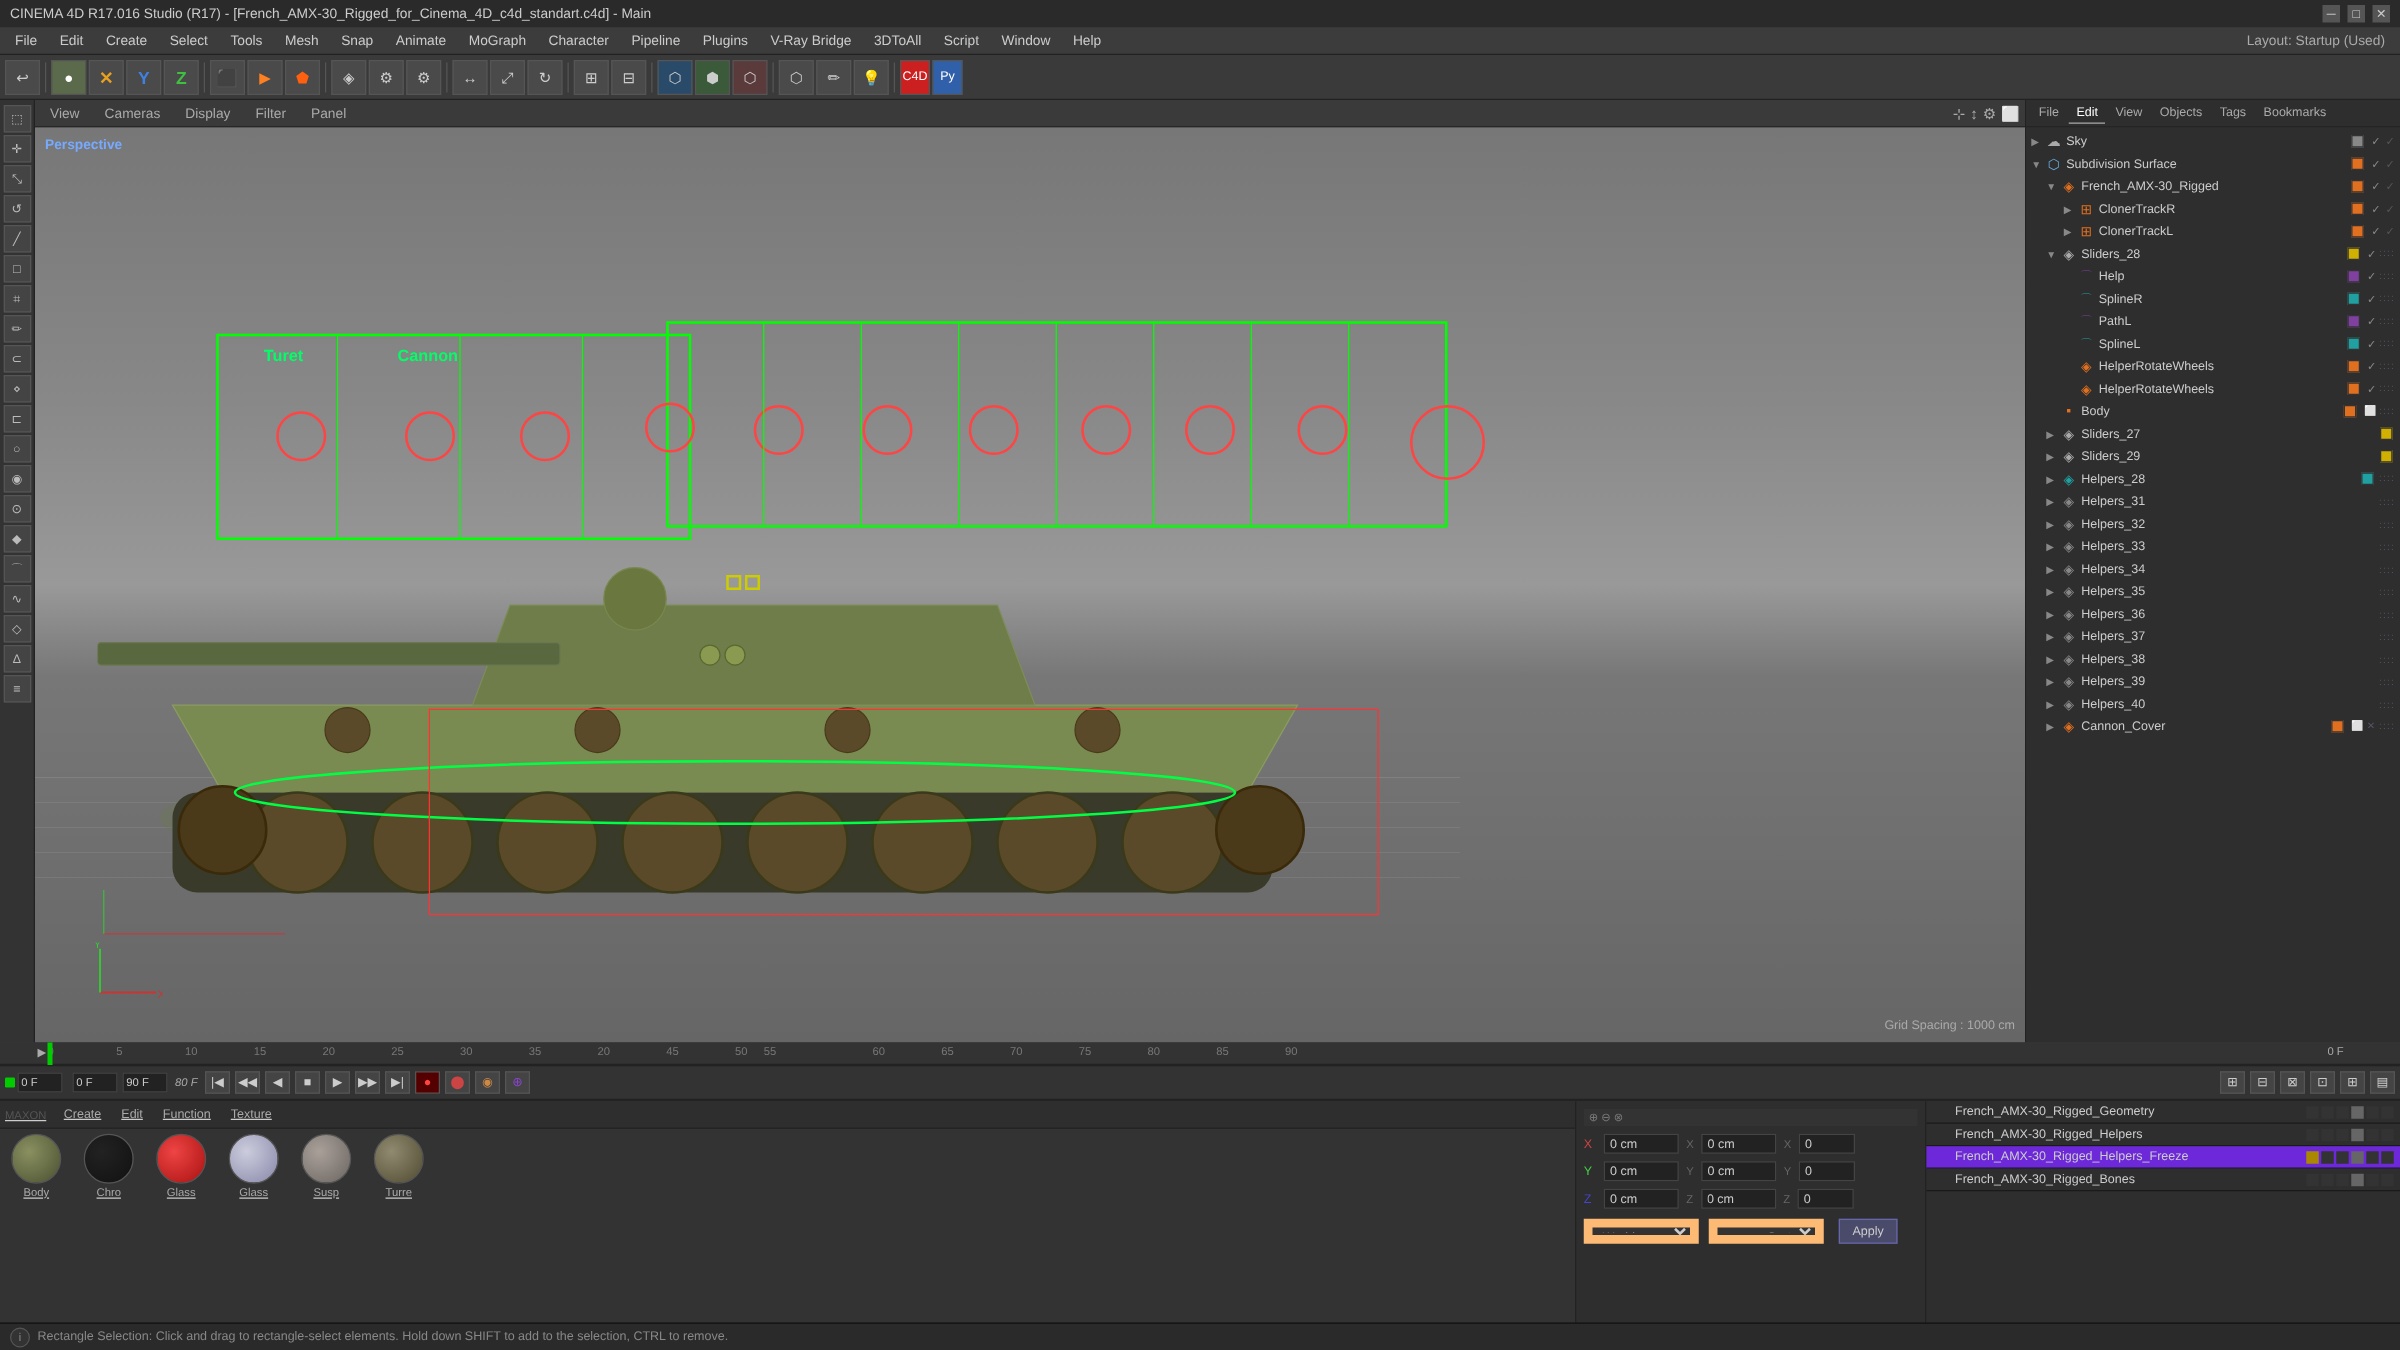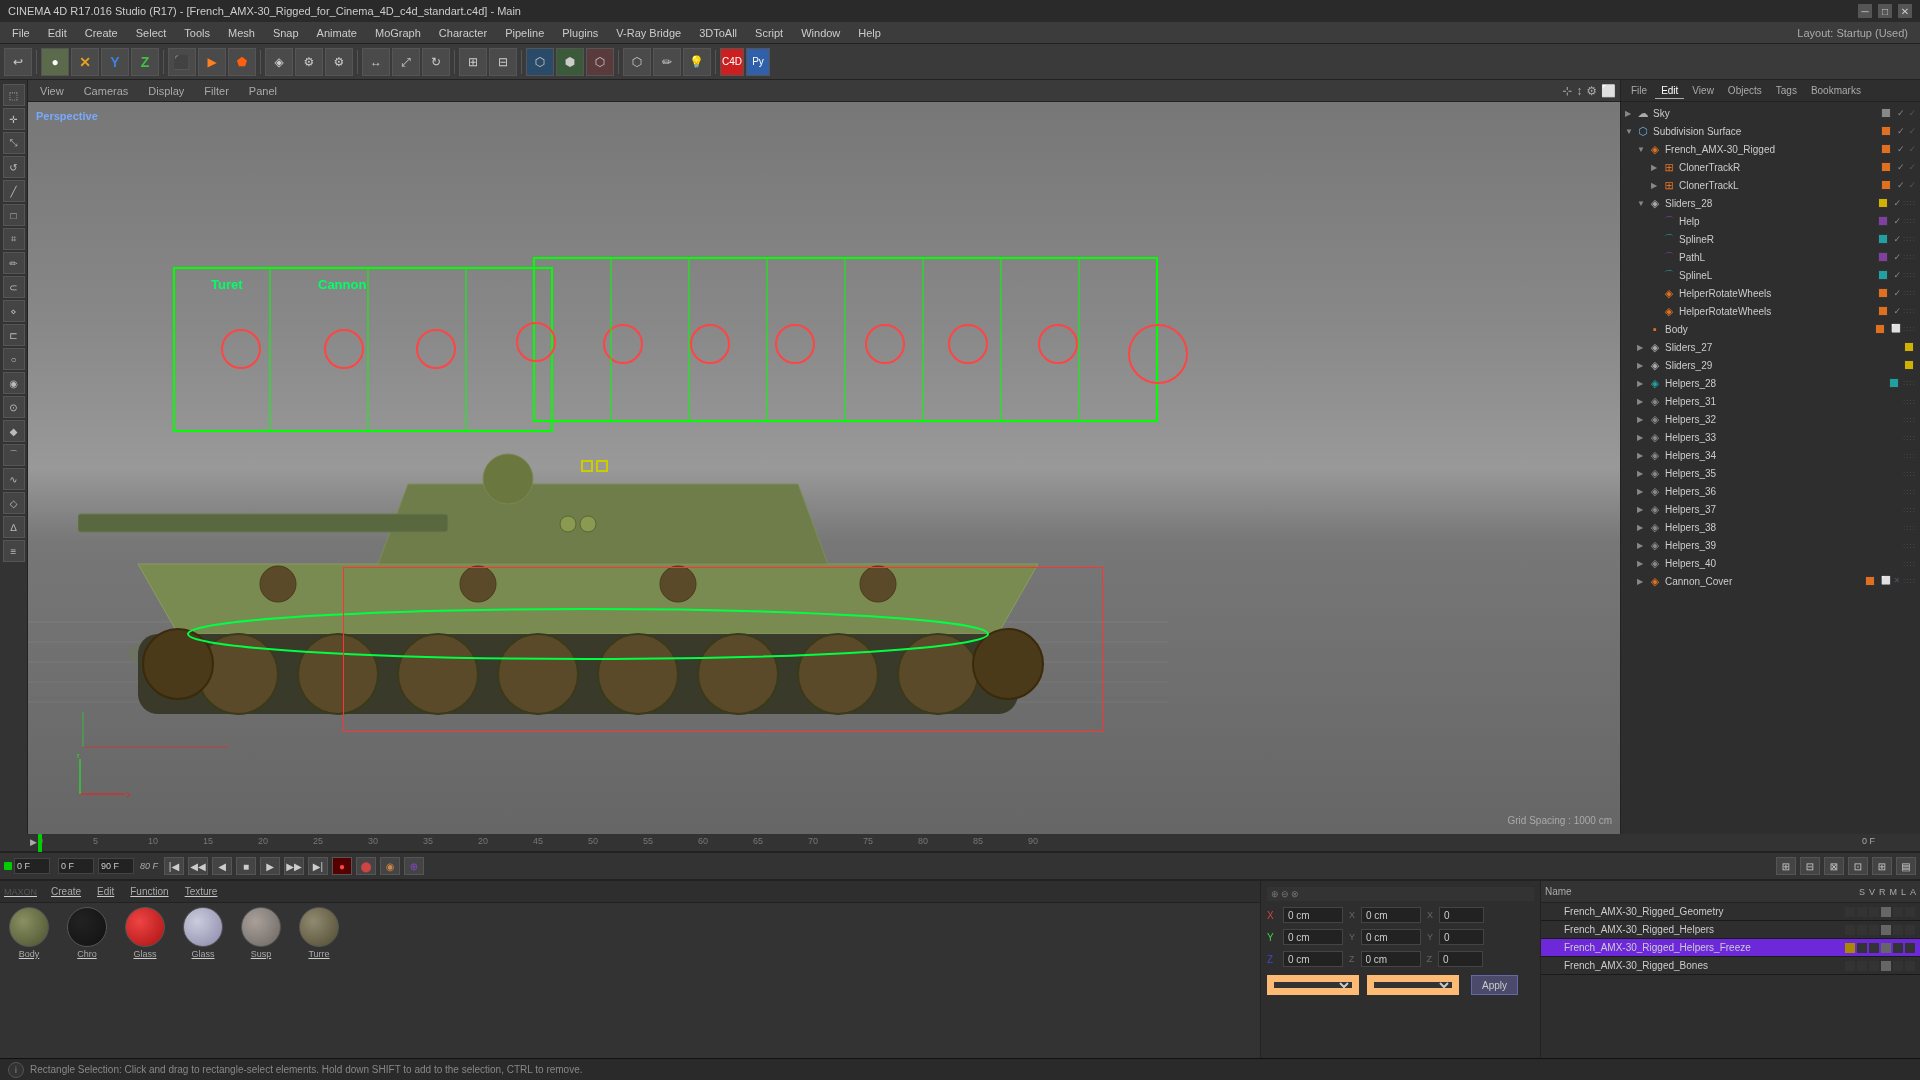--- a/index.html
+++ b/index.html
@@ -979,21 +979,21 @@
       <span class="tl-num" style="left:55px;">5</span>
       <span class="tl-num" style="left:110px;">10</span>
       <span class="tl-num" style="left:165px;">15</span>
       <span class="tl-num" style="left:220px;">20</span>
       <span class="tl-num" style="left:275px;">25</span>
       <span class="tl-num" style="left:330px;">30</span>
       <span class="tl-num" style="left:385px;">35</span>
       <span class="tl-num" style="left:440px;">20</span>
       <span class="tl-num" style="left:495px;">45</span>
       <span class="tl-num" style="left:550px;">50</span>
-      <span class="tl-num" style="left:605px;">55</span>
+      <span class="tl-num" style="left:573px;">55</span>
       <span class="tl-num" style="left:660px;">60</span>
       <span class="tl-num" style="left:715px;">65</span>
       <span class="tl-num" style="left:770px;">70</span>
       <span class="tl-num" style="left:825px;">75</span>
       <span class="tl-num" style="left:880px;">80</span>
       <span class="tl-num" style="left:935px;">85</span>
       <span class="tl-num" style="left:990px;">90</span>
       <span class="tl-num" style="right:45px; color:#aaa;">0 F</span>
     </div>
 
@@ -1116,29 +1116,20 @@
         </select>
         <select class="world-select" style="margin-left:4px;padding-left:36px;">
           <option>Scale</option>
           <option>Size</option>
         </select>
         <button class="apply-btn" style="margin-left:8px;">Apply</button>
       </div>
     </div>
 
     <div id="name-panel" style="width:380px; background:#2e2e2e; border-left:1px solid #222; display:flex; flex-direction:column;">
-      <div id="name-panel-header" style="height:22px; background:#333; display:flex; align-items:center; padding:0 4px; border-bottom:1px solid #222;">
-        <span class="name-col" style="flex:1;">Name</span>
-        <span class="name-col" style="margin-left:4px; font-size:9px;">S</span>
-        <span class="name-col" style="margin-left:4px; font-size:9px;">V</span>
-        <span class="name-col" style="margin-left:4px; font-size:9px;">R</span>
-        <span class="name-col" style="margin-left:4px; font-size:9px;">M</span>
-        <span class="name-col" style="margin-left:4px; font-size:9px;">L</span>
-        <span class="name-col" style="margin-left:4px; font-size:9px;">A</span>
-      </div>
 
       <div style="overflow-y:auto; flex:1;">
 
         <div class="name-list-item">
           <span class="name-text">French_AMX-30_Rigged_Geometry</span>
           <span class="name-ctrl" style="background:#333; width:10px; height:10px; margin:0 1px;"></span>
           <span class="name-ctrl" style="background:#333; width:10px; height:10px; margin:0 1px;"></span>
           <span class="name-ctrl" style="background:#333; width:10px; height:10px; margin:0 1px;"></span>
           <span class="name-ctrl" style="background:#666; width:10px; height:10px; margin:0 1px;"></span>
           <span class="name-ctrl" style="background:#333; width:10px; height:10px; margin:0 1px;"></span>

